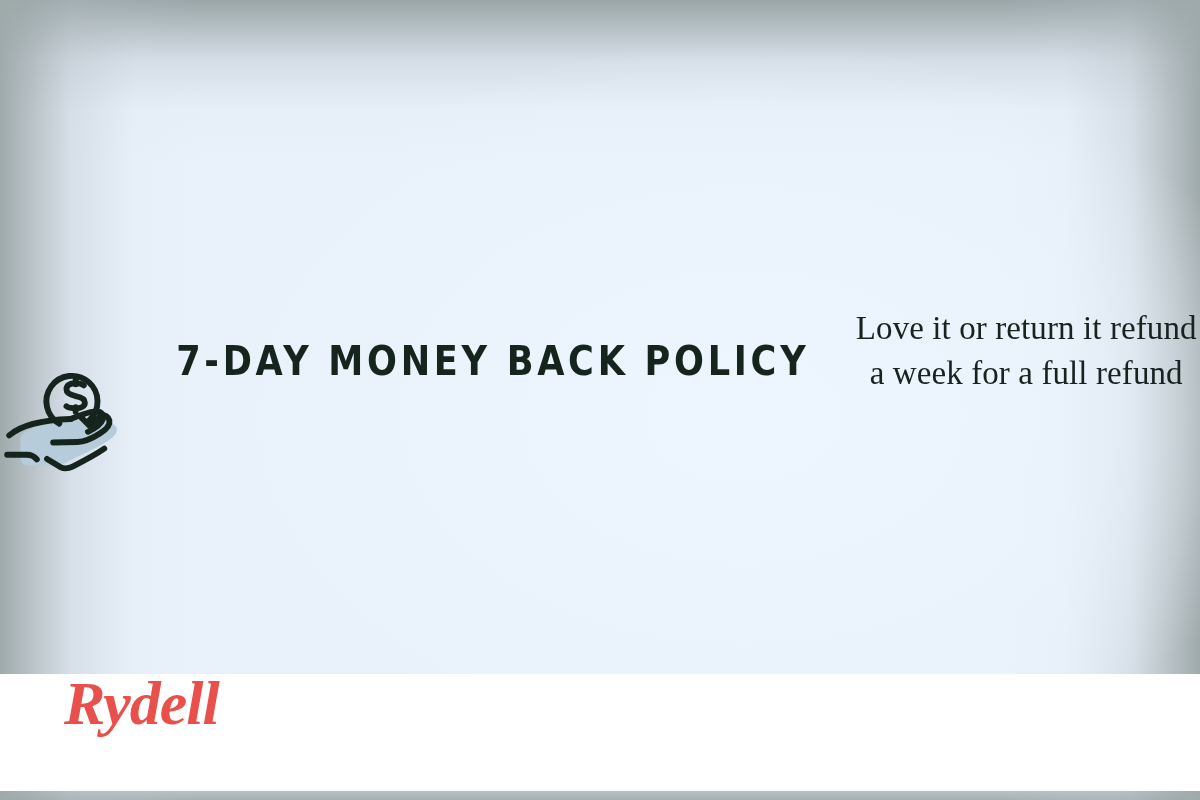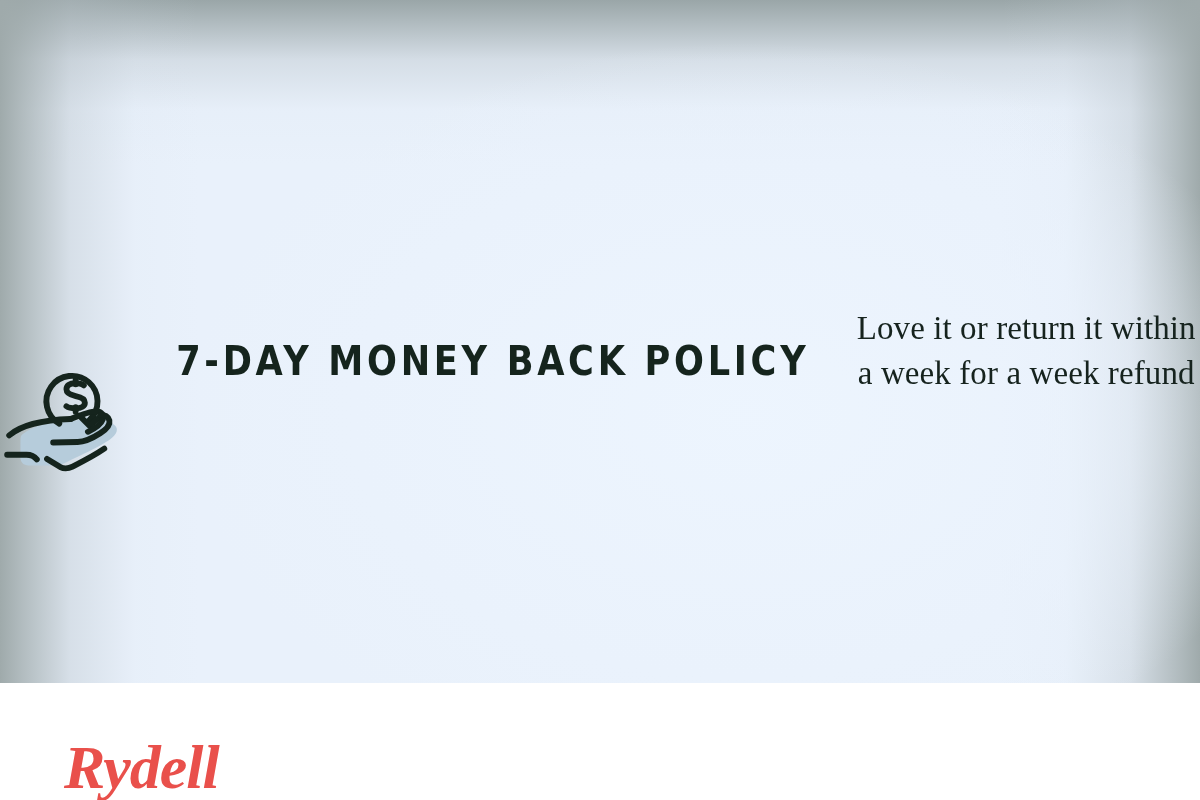--- a/index.html
+++ b/index.html
@@ -85,26 +85,26 @@
     text-align: center;
     line-height: 1.34;
     width: 680px;
     letter-spacing: 0.1px;
   }
 
   
   .footer {
     position: absolute;
     left: 0;
-    bottom: 0;
+    bottom: 9px;
     width: 1200px;
     height: 117px;
     background: #FFFFFF;
     display: flex;
-    align-items: flex-end;
+    align-items: flex-start;
     justify-content: space-between;
     box-sizing: border-box;
     padding: 0 58px 0 64px;
   }
 
   .logo {
     font-family: "Liberation Serif", serif;
     font-style: italic;
     font-weight: 700;
     font-size: 62px;
@@ -203,21 +203,21 @@
           <path d="M 92 196
                    L 118 212
                    C 126 216, 134 215, 142 211
                    C 162 201, 188 187, 204 176"></path>
         </g>
       </svg>
     </div>
 
     <h1 class="headline">7-DAY MONEY BACK POLICY</h1>
 
-    <p class="subtitle">Love it or return it within a week for a week refund</p>
+    <p class="subtitle">Love it or return it refund a week for a full refund</p>
   </div>
 
   <div class="footer">
     <div class="logo">Rydell</div>
 
   </div>
 
 </div>
 
 </body></html>

